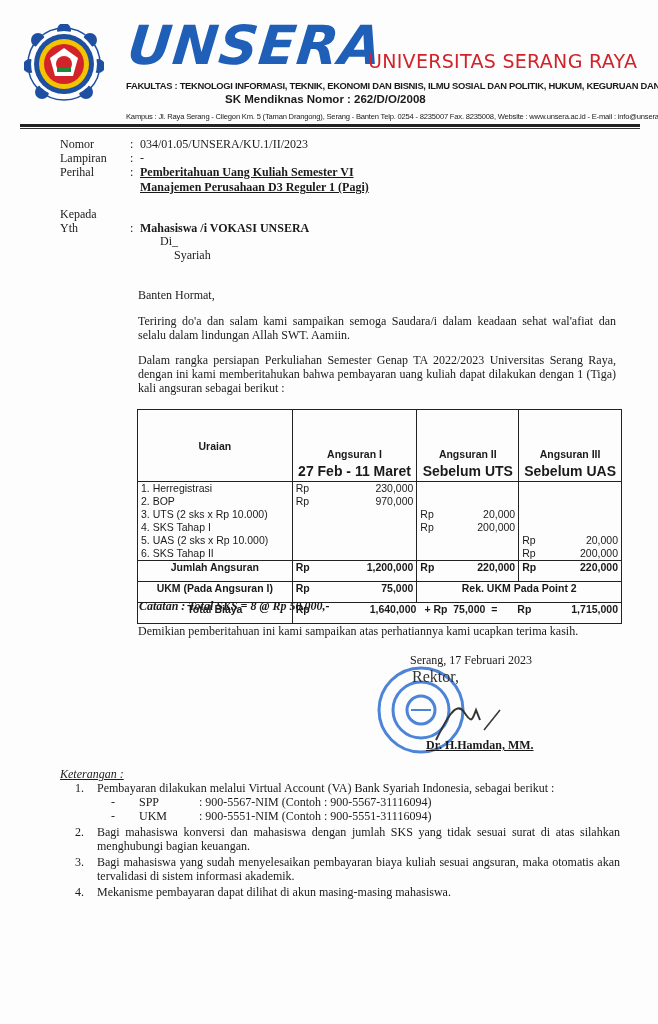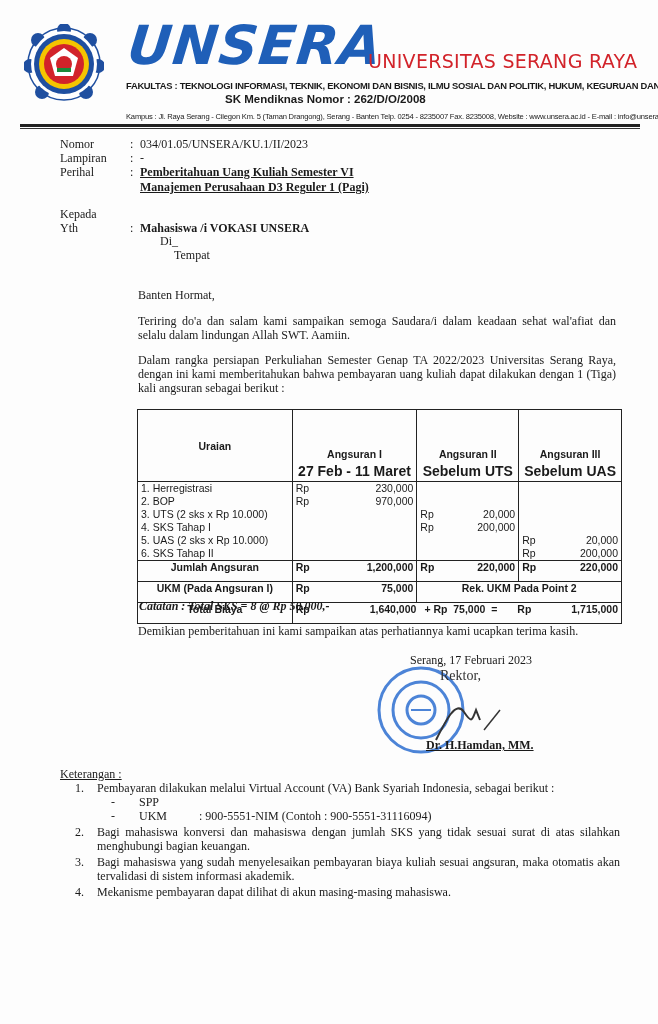--- a/index.html
+++ b/index.html
@@ -38,23 +38,23 @@
   .th-bot { font-size: 14px; display: block; line-height: 20px; }
   .cell-lines div { height: 13px; line-height: 13px; white-space: nowrap; }
   .rp { display: flex; justify-content: space-between; }
   .sum-row td { font-weight: bold; vertical-align: middle; height: 20px; }
   .center { text-align: center; }
   .catatan { left: 139px; top: 599px; font-size: 12px; font-weight: bold; font-style: italic; }
 
   .stamp { left: 376px; top: 650px; width: 130px; height: 110px; opacity: 0.85; }
   .signer { left: 426px; top: 738px; font-size: 12px; font-weight: bold; text-decoration: underline; }
   .place-date { left: 410px; top: 653px; font-size: 12px; }
-  .rektor { left: 412px; top: 668px; font-size: 14px; color: #333; margin-left: 28px; }
-
-  .keterangan { left: 60px; top: 767px; font-size: 12px; text-decoration: underline; }
+  .rektor { left: 412px; top: 668px; font-size: 16px; color: #333; }
+
+  .keterangan { left: 60px; top: 767px; font-size: 12px; text-decoration: underline; font-style: italic; }
   .ket-list { left: 75px; top: 781px; width: 545px; font-size: 12px; line-height: 14px; }
   .ket-item { display: flex; margin-bottom: 2px; }
   .ket-num { width: 22px; flex-shrink: 0; }
   .ket-text { text-align: justify; flex: 1; }
   .va-row { display: flex; }
   .va-dash { width: 28px; text-align: left; padding-left: 14px; }
   .va-name { width: 60px; }
 </style>
 </head>
 <body>
@@ -109,21 +109,21 @@
   </div>
   <div class="abs" style="top:207px;left:0;width:658px;height:14px;">
     <span class="meta-label">Kepada</span>
   </div>
   <div class="abs" style="top:221px;left:0;width:558px;height:14px;">
     <span class="meta-label">Yth</span>
     <span class="meta-colon">:</span>
     <span class="meta-value bold">Mahasiswa /i VOKASI UNSERA</span>
   </div>
   <div class="abs" style="top:234px;left:160px;">Di_</div>
-  <div class="abs" style="top:248px;left:174px;">Tempat</div>
+  <div class="abs" style="top:248px;left:174px;">Syariah</div>
 </div>
 
 <div class="abs para" style="top:288px;">Banten Hormat,</div>
 <div class="abs para" style="top:314px;">Teriring do'a dan salam  kami sampaikan semoga Saudara/i  dalam keadaan sehat wal'afiat dan selalu dalam lindungan Allah SWT. Aamiin.</div>
 <div class="abs para" style="top:353px;">Dalam rangka persiapan Perkuliahan Semester Genap TA 2022/2023 Universitas Serang Raya, dengan ini kami memberitahukan bahwa pembayaran uang kuliah dapat dilakukan dengan 1 (Tiga)  kali angsuran sebagai berikut :</div>
 
 <table class="fees">
   <colgroup>
       <col style="width:155px">
       <col style="width:125px">
@@ -263,20 +263,21 @@
 
 <div class="abs keterangan">Keterangan :</div>
 <div class="abs ket-list">
   <div class="ket-item">
     <span class="ket-num">1.</span>
     <div class="ket-text">
       <div>Pembayaran dilakukan  melalui Virtual Account (VA) Bank Syariah Indonesia, sebagai berikut :</div>
       <div class="va-row">
         <span class="va-dash">-</span>
         <span class="va-name">SPP</span>
+        <span>: 900-5567-NIM (Contoh : 900-5567-31116094)</span>
       </div>
       <div class="va-row">
         <span class="va-dash">-</span>
         <span class="va-name">UKM</span>
         <span>: 900-5551-NIM (Contoh : 900-5551-31116094)</span>
       </div>
     </div>
   </div>
   <div class="ket-item">
     <span class="ket-num">2.</span>

